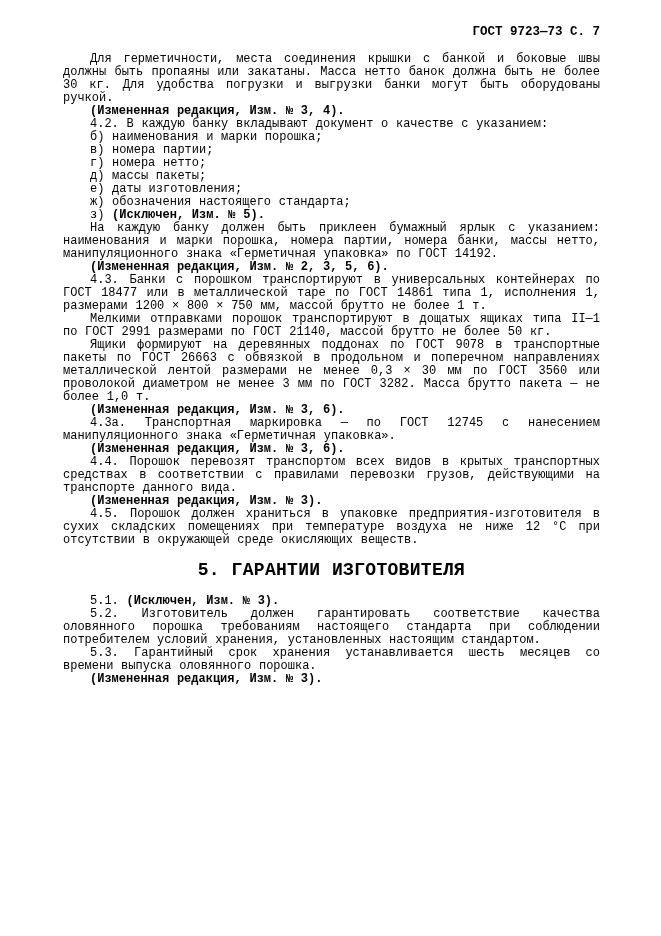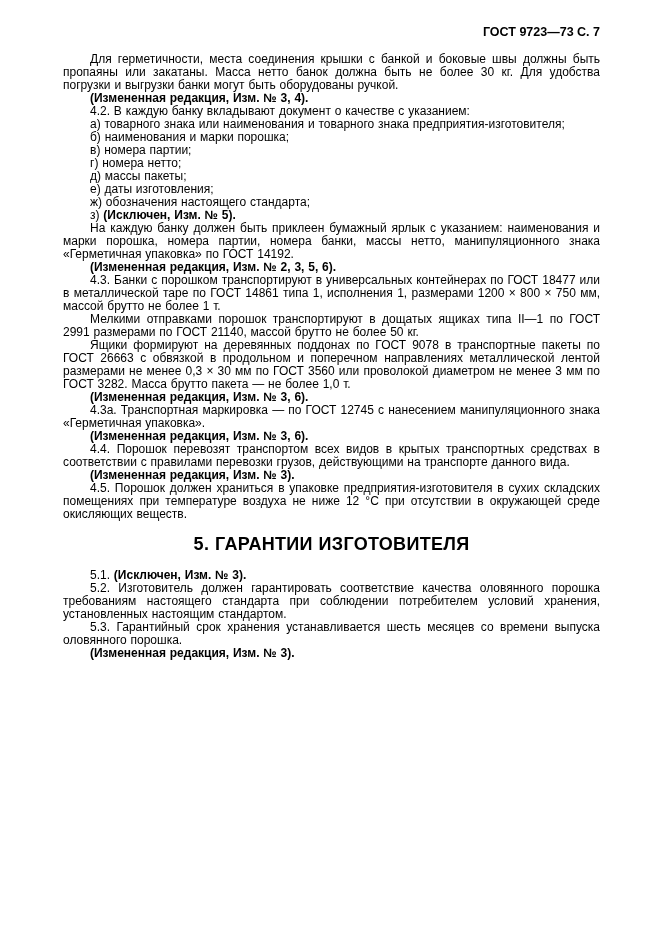--- a/index.html
+++ b/index.html
@@ -6,21 +6,21 @@
     margin: 0;
     padding: 0;
     background: #ffffff;
   }
   .page {
     position: relative;
     width: 626px;
     height: 936px;
     background: #ffffff;
     color: #000000;
-    font-family: Liberation Sans, sans-serif;
+    font-family: Liberation Mono, monospace;
     font-size: 12px;
     line-height: 13px;
     overflow: hidden;
   }
   .content {
     position: absolute;
     left: 63px;
     top: 26px;
     width: 537px;
   }
@@ -62,21 +62,20 @@
 </head>
 <body>
 
 <div class="page">
   <div class="content">
     <div class="doc-header">ГОСТ 9723—73 С. 7</div>
     <div id="doc-blocks">
         <p class="p">Для герметичности, места соединения крышки с банкой и боковые швы должны быть пропаяны или закатаны. Масса нетто банок должна быть не более 30 кг. Для удобства погрузки и выгрузки банки могут быть оборудованы ручкой.</p>
         <p class="bold">(Измененная редакция, Изм. № 3, 4).</p>
         <p class="p">4.2. В каждую банку вкладывают документ о качестве с указанием:</p>
-        <p class="li">а) товарного знака или наименования и товарного знака предприятия-изготовителя;</p>
         <p class="li">б) наименования и марки порошка;</p>
         <p class="li">в) номера партии;</p>
         <p class="li">г) номера нетто;</p>
         <p class="li">д) массы пакеты;</p>
         <p class="li">е) даты изготовления;</p>
         <p class="li">ж) обозначения настоящего стандарта;</p>
         <p class="mixed"><span>з) </span><span class="b">(Исключен, Изм. № 5).</span></p>
         <p class="p">На каждую банку должен быть приклеен бумажный ярлык с указанием: наименования и марки порошка, номера партии, номера банки, массы нетто, манипуляционного знака «Герметичная упаковка» по ГОСТ 14192.</p>
         <p class="bold">(Измененная редакция, Изм. № 2, 3, 5, 6).</p>
         <p class="p">4.3. Банки с порошком транспортируют в универсальных контейнерах по ГОСТ 18477 или в металлической таре по ГОСТ 14861 типа 1, исполнения 1, размерами 1200 × 800 × 750 мм, массой брутто не более 1 т.</p>

